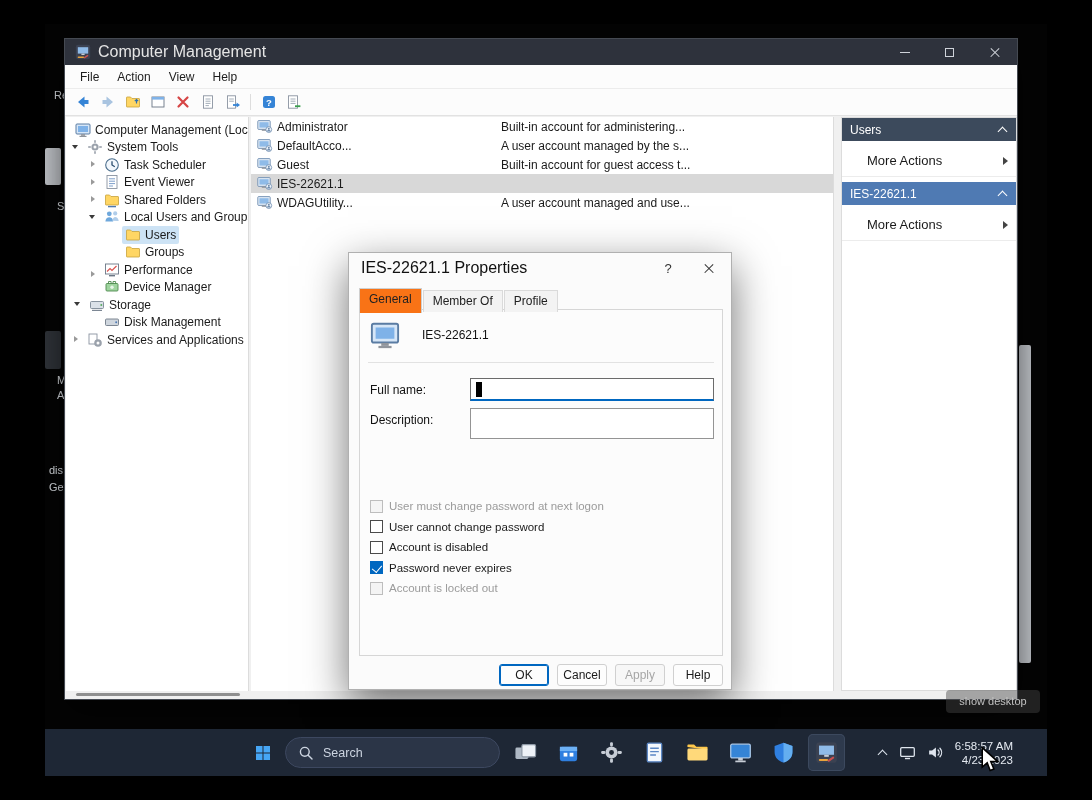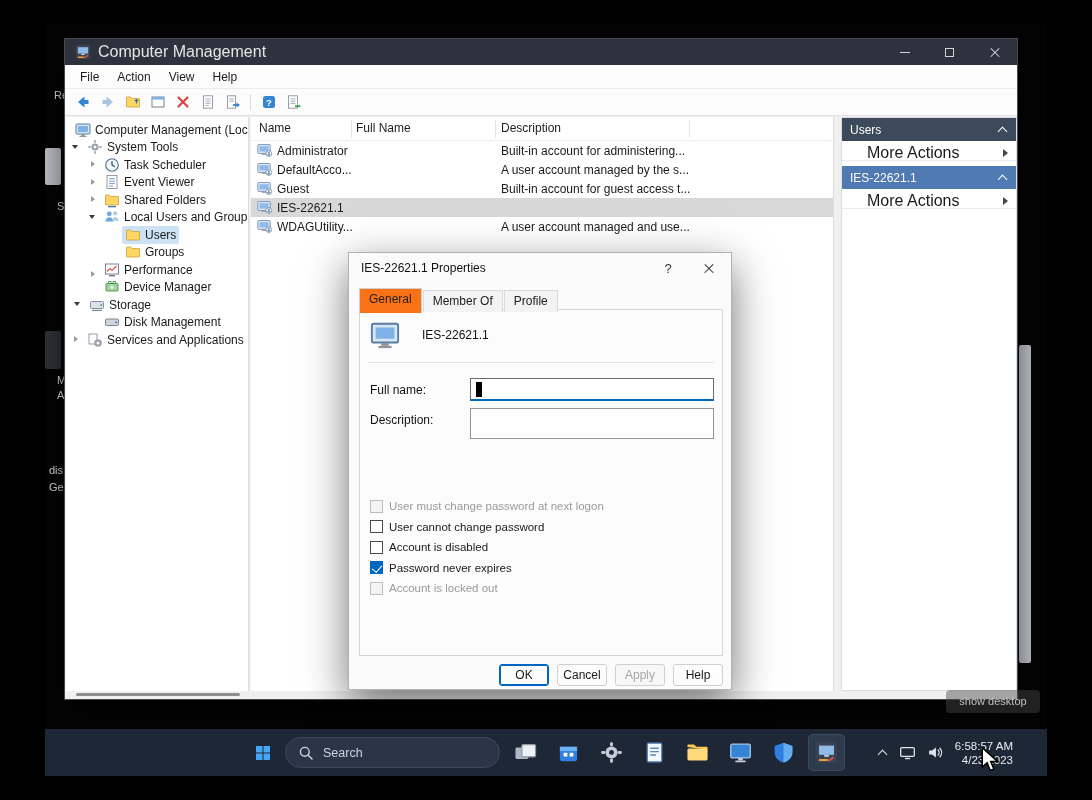--- a/index.html
+++ b/index.html
@@ -60,28 +60,28 @@
   .lr-desc{position:absolute;left:250px;top:2.5px;}
 
   .actions-pane{position:absolute;left:776px;top:1px;width:176px;bottom:8px;background:#fff;border:1px solid #dcdcdc;}
   .act-title{height:23px;line-height:23px;font-weight:bold;font-size:12px;padding-left:8px;border-bottom:1px solid #e0e0e0;color:#111;}
   .act-bar{height:23px;display:flex;align-items:center;padding:0 8px;color:#fff;font-size:12px;}
   .act-bar.dark{background:#3c4a5c;}
   .act-bar.blue{background:#4f7ab3;margin-top:5px;}
   .chev-up{margin-left:auto;width:10px;height:10px;position:relative;}
   .chev-up::before{content:'';position:absolute;left:1px;top:3px;width:6px;height:6px;
     border-left:1.6px solid #fff;border-top:1.6px solid #fff;transform:rotate(45deg);}
-  .act-more{height:20px;display:flex;align-items:center;padding:4px 8px 0 25px;font-size:16px;border-bottom:1px solid #ececec;color:#1a1a1a;}
+  .act-more{height:36px;display:flex;align-items:center;padding:4px 8px 0 25px;font-size:13px;border-bottom:1px solid #ececec;color:#1a1a1a;}
   .tri-r{margin-left:auto;width:0;height:0;border-top:4px solid transparent;border-bottom:4px solid transparent;border-left:5px solid #444;}
 
   
   .dialog{position:absolute;left:348px;top:252px;width:384px;height:438px;background:#fbfbfb;
           border:1px solid #b0b0b0;box-shadow:0 14px 40px rgba(0,0,0,.55);z-index:30;}
   .dlg-title{height:30px;display:flex;align-items:center;padding-left:12px;}
-  .dlg-title-text{font-size:12px;color:#111;}
+  .dlg-title-text{font-size:16px;color:#111;}
   .dlg-help{margin-left:auto;width:38px;height:100%;display:flex;align-items:center;justify-content:center;font-size:13px;color:#333;}
   .dlg-close{width:44px;height:100%;position:relative;}
   .tabs{position:absolute;left:10px;top:35px;display:flex;align-items:flex-end;z-index:2;}
   .tab{font-size:12px;padding:3px 9px 4px;background:#f3f3f3;border:1px solid #dadada;border-bottom:none;margin-right:1px;color:#222;}
   .tab.active{background:#f97316;padding-bottom:7px;margin-bottom:-1px;border-color:#cfcfcf;}
   .tab-page{position:absolute;left:10px;top:56px;width:364px;height:347px;background:#fcfcfc;border:1px solid #d6d6d6;}
   .acct-row{position:absolute;left:10px;top:10px;display:flex;align-items:center;gap:22px;}
   .dlg-icon svg{width:30px;height:30px;}
   .acct-name{font-size:12px;color:#111;}
   .sep{position:absolute;left:8px;right:8px;top:52px;height:1px;background:#e2e2e2;}
@@ -412,28 +412,20 @@
                 <rect x="2" y="2" width="8" height="10" fill="#fff" stroke="#8a93a0" stroke-width="0.9"></rect>
                 <circle cx="11" cy="11" r="3.8" fill="#9aa1ab"></circle>
                 <circle cx="11" cy="11" r="1.5" fill="#fdfdfd"></circle>
               </svg>
             </span>
             <span>Services and Applications</span>
           </span>
         </div>
       </div>
     <div class="list-pane">
-      <div class="list-head" id="list-head">
-          <span class="lh-cell" style="left: 8px;">Name</span>
-          <span class="lh-cell" style="left: 105px;">Full Name</span>
-          <span class="lh-cell" style="left: 250px;">Description</span>
-          <span class="lh-sep" style="left: 100px;"></span>
-          <span class="lh-sep" style="left: 244px;"></span>
-          <span class="lh-sep" style="left: 438px;"></span>
-        </div>
       <div id="list-rows">
           <div class="list-row">
             <span class="icn lr-icon">
               <svg width="16" height="16" viewBox="0 0 16 16" xmlns="http://www.w3.org/2000/svg">
                 <rect x="0.8" y="1.6" width="12.4" height="8.8" rx="0.8" fill="#e2ecf7" stroke="#6f8db0" stroke-width="0.9"></rect>
                 <rect x="2.4" y="3.2" width="9.2" height="5.4" fill="#8fbbe8"></rect>
                 <rect x="4.8" y="10.4" width="4.4" height="1.4" fill="#90959c"></rect>
                 <circle cx="11.8" cy="10.6" r="2.9" fill="#f2f7fc" stroke="#6f8db0" stroke-width="0.8"></circle>
                 <circle cx="11.8" cy="9.8" r="1" fill="#6f8db0"></circle>
                 <path d="M9.9 12.6 c0.3-1.2 1-1.8 1.9-1.8 c0.9 0 1.6 0.6 1.9 1.8 Z" fill="#6f8db0"></path>

